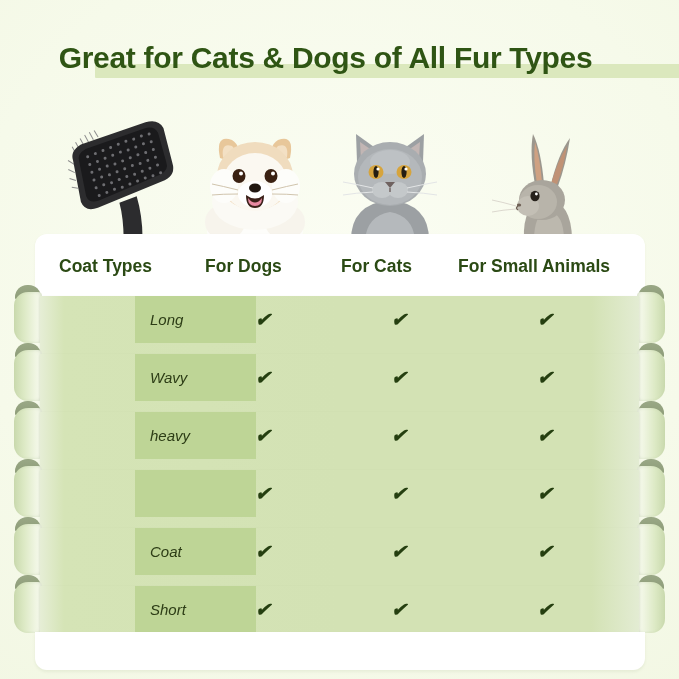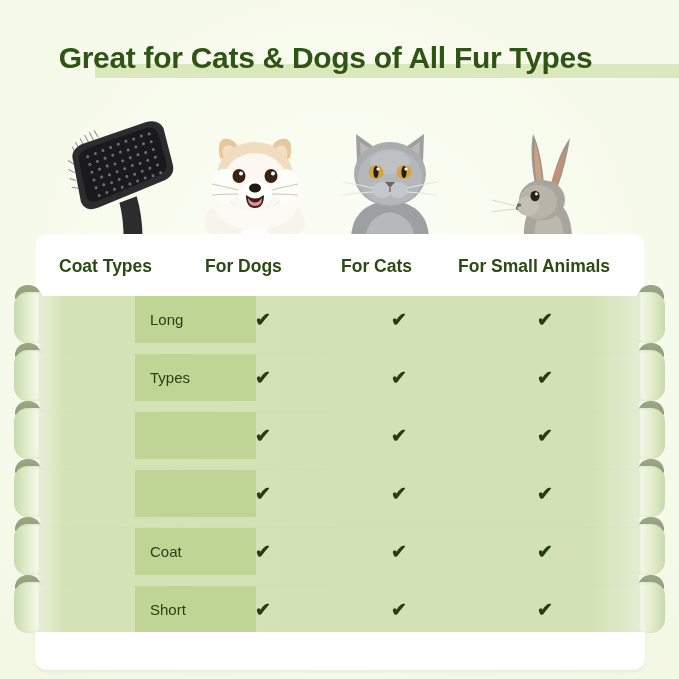--- a/index.html
+++ b/index.html
@@ -160,20 +160,21 @@
 
   
   .band {
     position: absolute;
     left: 40px;
     top: 0;
     width: 599px;
     height: 62px;
     background: linear-gradient(90deg, #e6eed6 0%, #d5e4b6 4%, #d3e2b4 50%, #d3e2b4 92%, #e3ecd3 100%);
     box-shadow: 0 1px 2px rgba(130,150,100,0.16);
+    font-style: italic;
   }
   .band .firstcol {
     position: absolute;
     left: 95px;
     top: 0;
     width: 121px;
     height: 47px;
     background: #bed596;
   }
   .band .label {
@@ -440,38 +441,39 @@
       <div class="curl left">
           <div class="tab"></div>
           <div class="fold"></div>
         </div>
       <div class="curl right">
           <div class="tab"></div>
           <div class="fold"></div>
         </div>
       <div class="band">
         <div class="firstcol"></div>
-        <div class="label">Types</div>
+        <div class="label">Wavy</div>
         <div class="check k0">✔</div>
         <div class="check k1">✔</div>
         <div class="check k2">✔</div>
       </div>
     </div>
 
     <div class="row" style="top:116px;">
       <div class="curl left">
           <div class="tab"></div>
           <div class="fold"></div>
         </div>
       <div class="curl right">
           <div class="tab"></div>
           <div class="fold"></div>
         </div>
       <div class="band">
         <div class="firstcol"></div>
+        <div class="label">heavy</div>
         <div class="check k0">✔</div>
         <div class="check k1">✔</div>
         <div class="check k2">✔</div>
       </div>
     </div>
 
     <div class="row" style="top:174px;">
       <div class="curl left">
           <div class="tab"></div>
           <div class="fold"></div>

